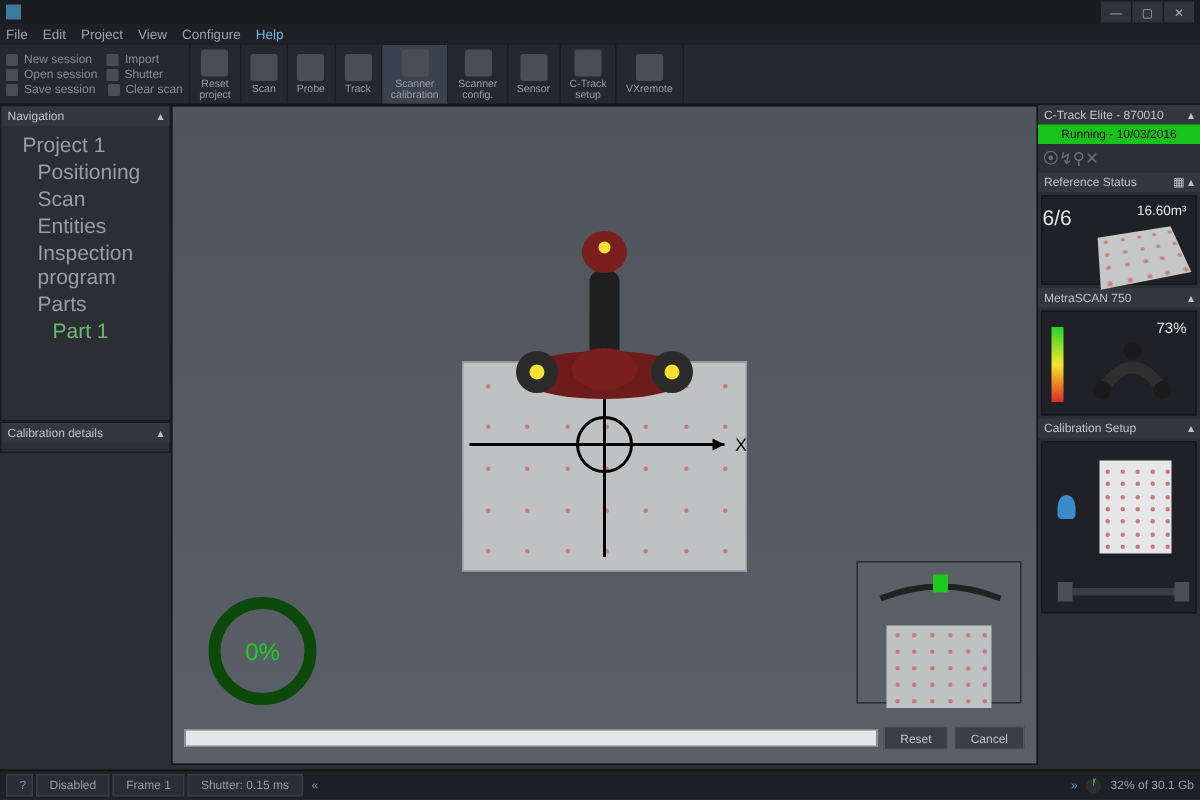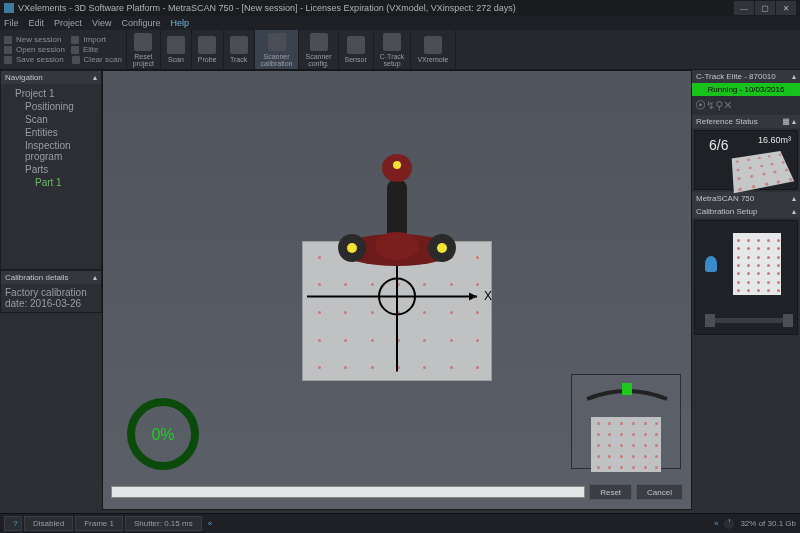--- a/index.html
+++ b/index.html
@@ -13,24 +13,24 @@
 .menubar .help { color:#6fb3e0; }
 .toolbar { height:40px; background:#26282e; display:flex; align-items:flex-start; border-bottom:1px solid #15171a; }
 .tb-group { display:flex; flex-direction:column; gap:1px; padding:2px 4px; border-right:1px solid #1a1c20; height:100%; justify-content:center; }
 .tb-row { display:flex; align-items:center; gap:4px; color:#8a8d92; font-size:8px; cursor:pointer; }
 .tb-row .dot { width:8px; height:8px; background:#4a4d53; border-radius:1px; }
 .tb-big { display:flex; flex-direction:column; align-items:center; justify-content:center; padding:2px 6px; height:100%; border-right:1px solid #1a1c20; cursor:pointer; }
 .tb-big .ico { width:18px; height:18px; background:#4a4d53; border-radius:2px; margin-bottom:2px; }
 .tb-big.active { background:#3a4250; }
 .tb-big .lbl { font-size:7px; color:#9a9da2; text-align:center; line-height:1; }
 .main { display:flex; height:440px; }
-.leftcol { width:102px; display:flex; flex-direction:column; }
+.leftcol { width:114px; display:flex; flex-direction:column; }
 .panel { background:#2b2e33; border:1px solid #1a1c20; }
 .panel-head { background:#34373e; padding:2px 4px; font-size:8px; color:#c0c3c8; display:flex; justify-content:space-between; cursor:pointer; }
-.panel-body { padding:3px 4px; font-size:10px; color:#9a9da2; }
+.panel-body { padding:3px 4px; font-size:14px; color:#9a9da2; }
 .tree-item { padding:1px 0 1px 10px; cursor:pointer; }
 .tree-item.sub { padding-left:20px; }
 .tree-item.green { color:#6fb96f; }
 .viewport { flex:1; background:linear-gradient(#50545c,#5b5f67); position:relative; border:1px solid #15171a; }
 .plate { position:absolute; left:50%; top:42%; transform:translate(-50%,-10%); width:190px; height:140px; background:#bfc1c2; border:1px solid #9a9c9e; }
 .plate .dot { position:absolute; width:4px; height:4px; background:#d08b8b; border-radius:50%; }
 .cross { position:absolute; left:50%; top:50%; width:200px; height:160px; transform:translate(-50%,-46%); pointer-events:none; }
 .scanner { position:absolute; left:50%; top:18%; transform:translateX(-50%); width:140px; height:120px; }
 .progress-ring { position:absolute; left:20px; bottom:35px; width:80px; height:80px; }
 .thumb { position:absolute; right:10px; bottom:40px; width:110px; height:95px; background:#5b5f67; border:1px solid #2a2d32; }
@@ -52,21 +52,20 @@
 .statusbar .q { width:14px; text-align:center; color:#5aa0d0; }
 .statusbar .chev { color:#5aa0d0; padding:0 4px; }
 .statusbar .spacer { flex:1; }
 .pie { width:10px; height:10px; border-radius:50%; background:conic-gradient(#3d9e3d 0 18deg,#2a2d32 18deg 360deg); }
 </style>
 </head>
 <body>
 
 <div class="titlebar">
   <div class="icon"></div>
-  <span>VXelements - 3D Software Platform - MetraSCAN 750 - [New session] - Licenses Expiration (VXmodel, VXinspect: 272 days)</span>
   <div class="spacer"></div>
   <div class="winbtn">—</div>
   <div class="winbtn">▢</div>
   <div class="winbtn">✕</div>
 </div>
 
 <div class="menubar">
   <span>File</span>
   <span>Edit</span>
   <span>Project</span>
@@ -80,21 +79,21 @@
     <div class="tb-row">
         <div class="dot"></div>
         <span>New session</span>
         <div class="dot" style="margin-left:6px"></div>
         <span>Import</span>
       </div>
     <div class="tb-row">
         <div class="dot"></div>
         <span>Open session</span>
         <div class="dot" style="margin-left:2px"></div>
-        <span>Elite</span>
+        <span>Shutter</span>
       </div>
     <div class="tb-row">
         <div class="dot"></div>
         <span>Save session</span>
         <div class="dot" style="margin-left:4px"></div>
         <span>Clear scan</span>
       </div>
   </div>
   <div class="tb-big">
       <div class="ico"></div>
@@ -150,21 +149,20 @@
         <div class="tree-item sub">Parts</div>
         <div class="tree-item sub green" style="padding-left:30px">Part 1</div>
       </div>
     </div>
     <div class="panel">
       <div class="panel-head">
           <span>Calibration details</span>
           <span>▴</span>
         </div>
       <div class="panel-body">
-        <div>Factory calibration date: 2016-03-26</div>
       </div>
     </div>
     <div style="flex:1"></div>
   </div>
 
   <div class="viewport">
     <div class="plate">
 
     <div class="dot" style="left: 8%; top: 10%; position: absolute; width: 3px; height: 3px; background: rgb(201, 123, 123); border-radius: 50%;"></div>
         <div class="dot" style="left: 22%; top: 10%; position: absolute; width: 3px; height: 3px; background: rgb(201, 123, 123); border-radius: 50%;"></div>
@@ -276,21 +274,21 @@
         <span>C-Track Elite - 870010</span>
         <span>▴</span>
       </div>
     <div class="status-green">Running - 10/03/2016</div>
     <div style="padding:3px;color:#6c6f74;font-size:11px">⦿↯⚲✕</div>
     <div class="panel-head">
         <span>Reference Status</span>
         <span>▦ ▴</span>
       </div>
     <div class="ref-box">
-      <div style="position:absolute;left:14px;top:6px;font-size:14px;color:#e4e5e7">6/6</div>
+      <div style="position:absolute;left:0;top:6px;font-size:14px;color:#e4e5e7">6/6</div>
       <div style="position:absolute;right:6px;top:4px;font-size:9px;color:#e4e5e7">16.60m³</div>
       <div class="ref-plate">
           <div class="dot" style="left: 8%; top: 10%; position: absolute; width: 3px; height: 3px; background: rgb(201, 123, 123); border-radius: 50%;"></div>
           <div class="dot" style="left: 29%; top: 10%; position: absolute; width: 3px; height: 3px; background: rgb(201, 123, 123); border-radius: 50%;"></div>
           <div class="dot" style="left: 50%; top: 10%; position: absolute; width: 3px; height: 3px; background: rgb(201, 123, 123); border-radius: 50%;"></div>
           <div class="dot" style="left: 71%; top: 10%; position: absolute; width: 3px; height: 3px; background: rgb(201, 123, 123); border-radius: 50%;"></div>
           <div class="dot" style="left: 92%; top: 10%; position: absolute; width: 3px; height: 3px; background: rgb(201, 123, 123); border-radius: 50%;"></div>
           <div class="dot" style="left: 8%; top: 36.6667%; position: absolute; width: 3px; height: 3px; background: rgb(201, 123, 123); border-radius: 50%;"></div>
           <div class="dot" style="left: 29%; top: 36.6667%; position: absolute; width: 3px; height: 3px; background: rgb(201, 123, 123); border-radius: 50%;"></div>
           <div class="dot" style="left: 50%; top: 36.6667%; position: absolute; width: 3px; height: 3px; background: rgb(201, 123, 123); border-radius: 50%;"></div>
@@ -305,20 +303,30 @@
           <div class="dot" style="left: 29%; top: 90%; position: absolute; width: 3px; height: 3px; background: rgb(201, 123, 123); border-radius: 50%;"></div>
           <div class="dot" style="left: 50%; top: 90%; position: absolute; width: 3px; height: 3px; background: rgb(201, 123, 123); border-radius: 50%;"></div>
           <div class="dot" style="left: 71%; top: 90%; position: absolute; width: 3px; height: 3px; background: rgb(201, 123, 123); border-radius: 50%;"></div>
           <div class="dot" style="left: 92%; top: 90%; position: absolute; width: 3px; height: 3px; background: rgb(201, 123, 123); border-radius: 50%;"></div>
         </div>
     </div>
     <div class="panel-head">
         <span>MetraSCAN 750</span>
         <span>▴</span>
       </div>
+    <div class="metra-box">
+      <div class="heatbar"></div>
+      <div style="position:absolute;right:6px;top:6px;color:#e4e5e7;font-size:10px">73%</div>
+      <svg style="position:absolute;left:30px;top:12px" width="60" height="50">
+        <path d="M10 40 Q30 10 50 40" stroke="#2f2f2f" stroke-width="8" fill="none"></path>
+        <circle cx="10" cy="40" r="6" fill="#1a1a1a"></circle>
+          <circle cx="50" cy="40" r="6" fill="#1a1a1a"></circle>
+        <circle cx="30" cy="14" r="6" fill="#1a1a1a"></circle>
+      </svg>
+    </div>
     <div class="panel-head">
         <span>Calibration Setup</span>
         <span>▴</span>
       </div>
     <div class="calib-box">
       <div class="person"></div>
       <div class="calib-plate">
           <div class="dot" style="left: 8%; top: 10%; position: absolute; width: 3px; height: 3px; background: rgb(201, 123, 123); border-radius: 50%;"></div>
           <div class="dot" style="left: 29%; top: 10%; position: absolute; width: 3px; height: 3px; background: rgb(201, 123, 123); border-radius: 50%;"></div>
           <div class="dot" style="left: 50%; top: 10%; position: absolute; width: 3px; height: 3px; background: rgb(201, 123, 123); border-radius: 50%;"></div>

